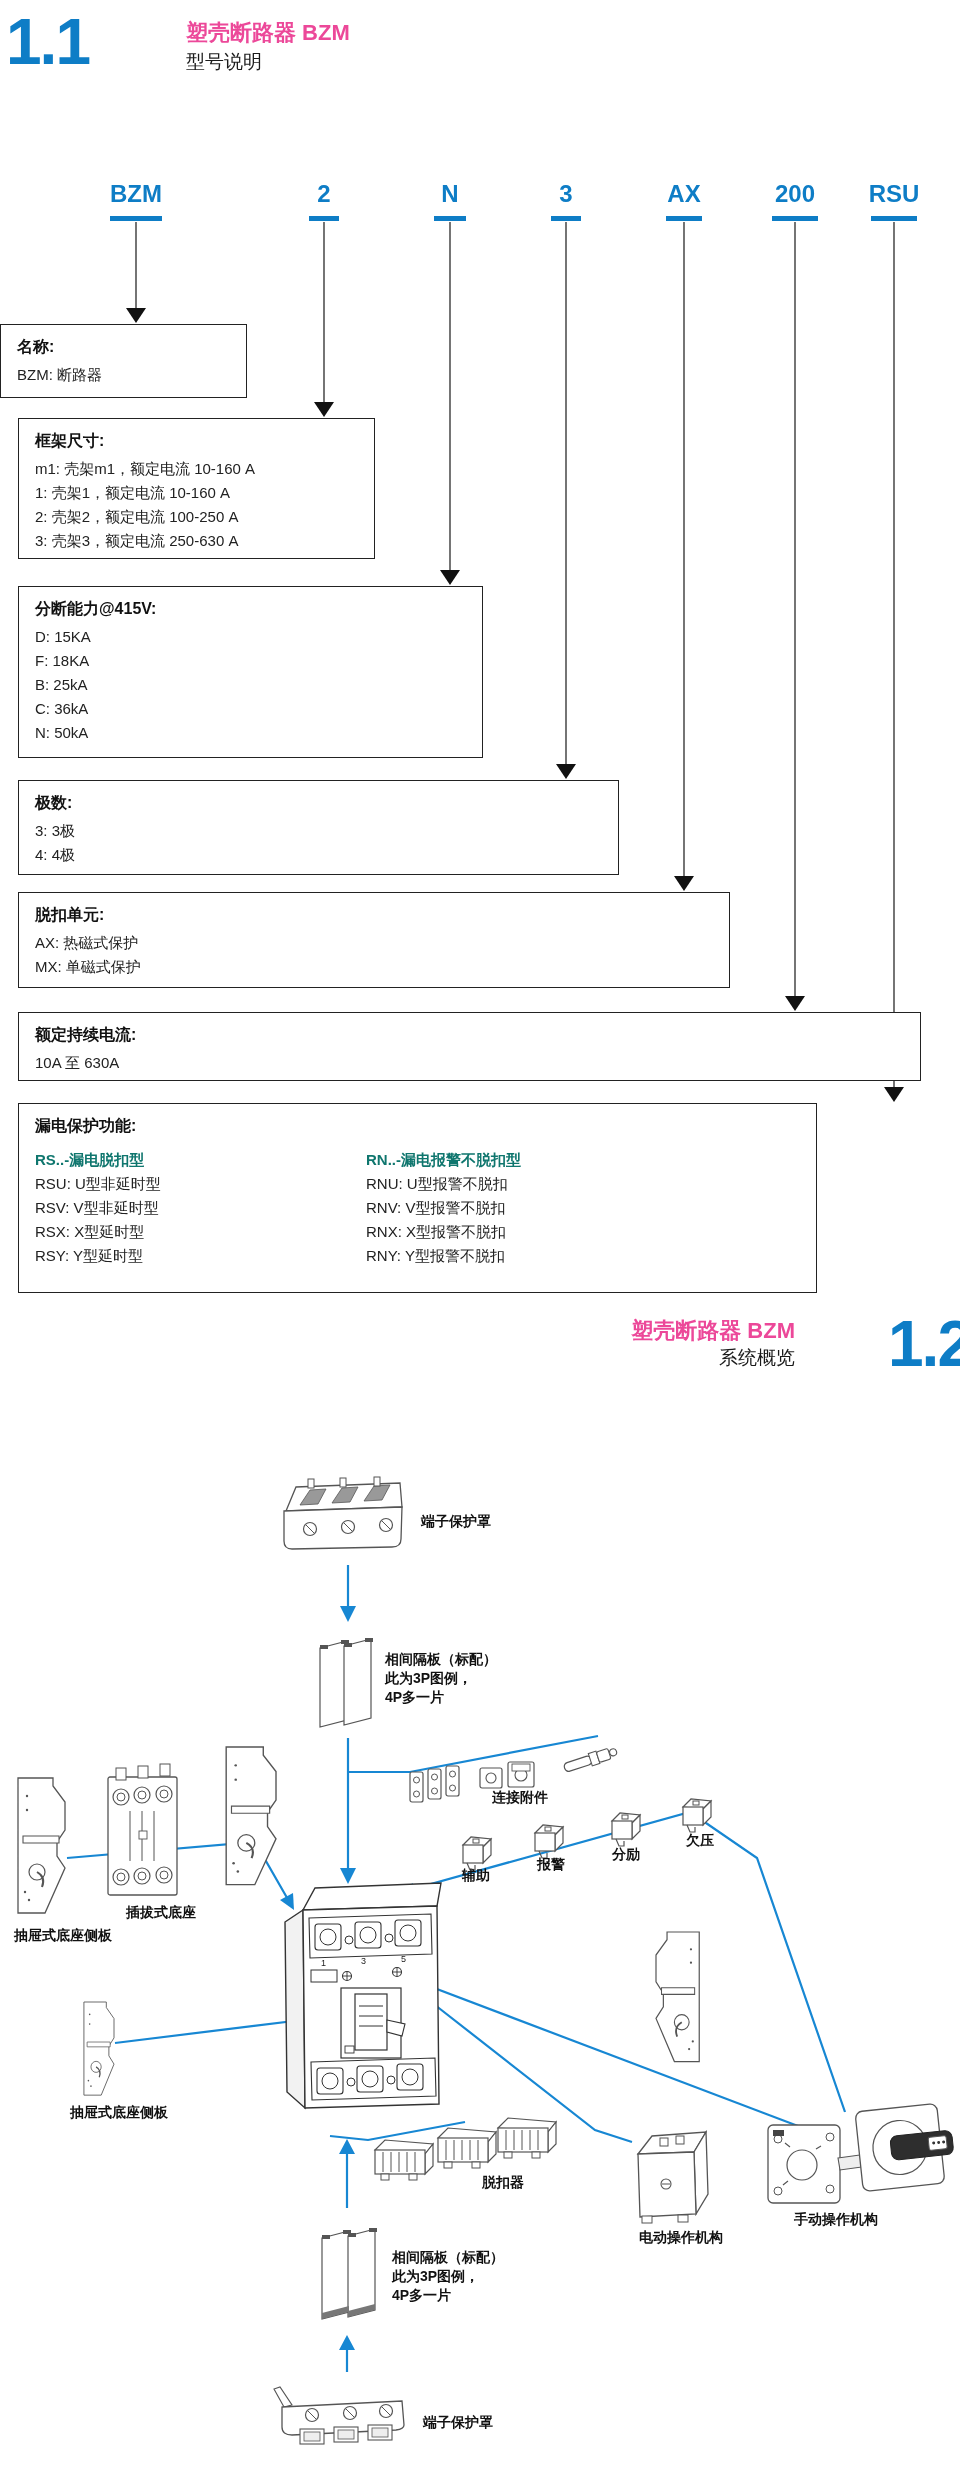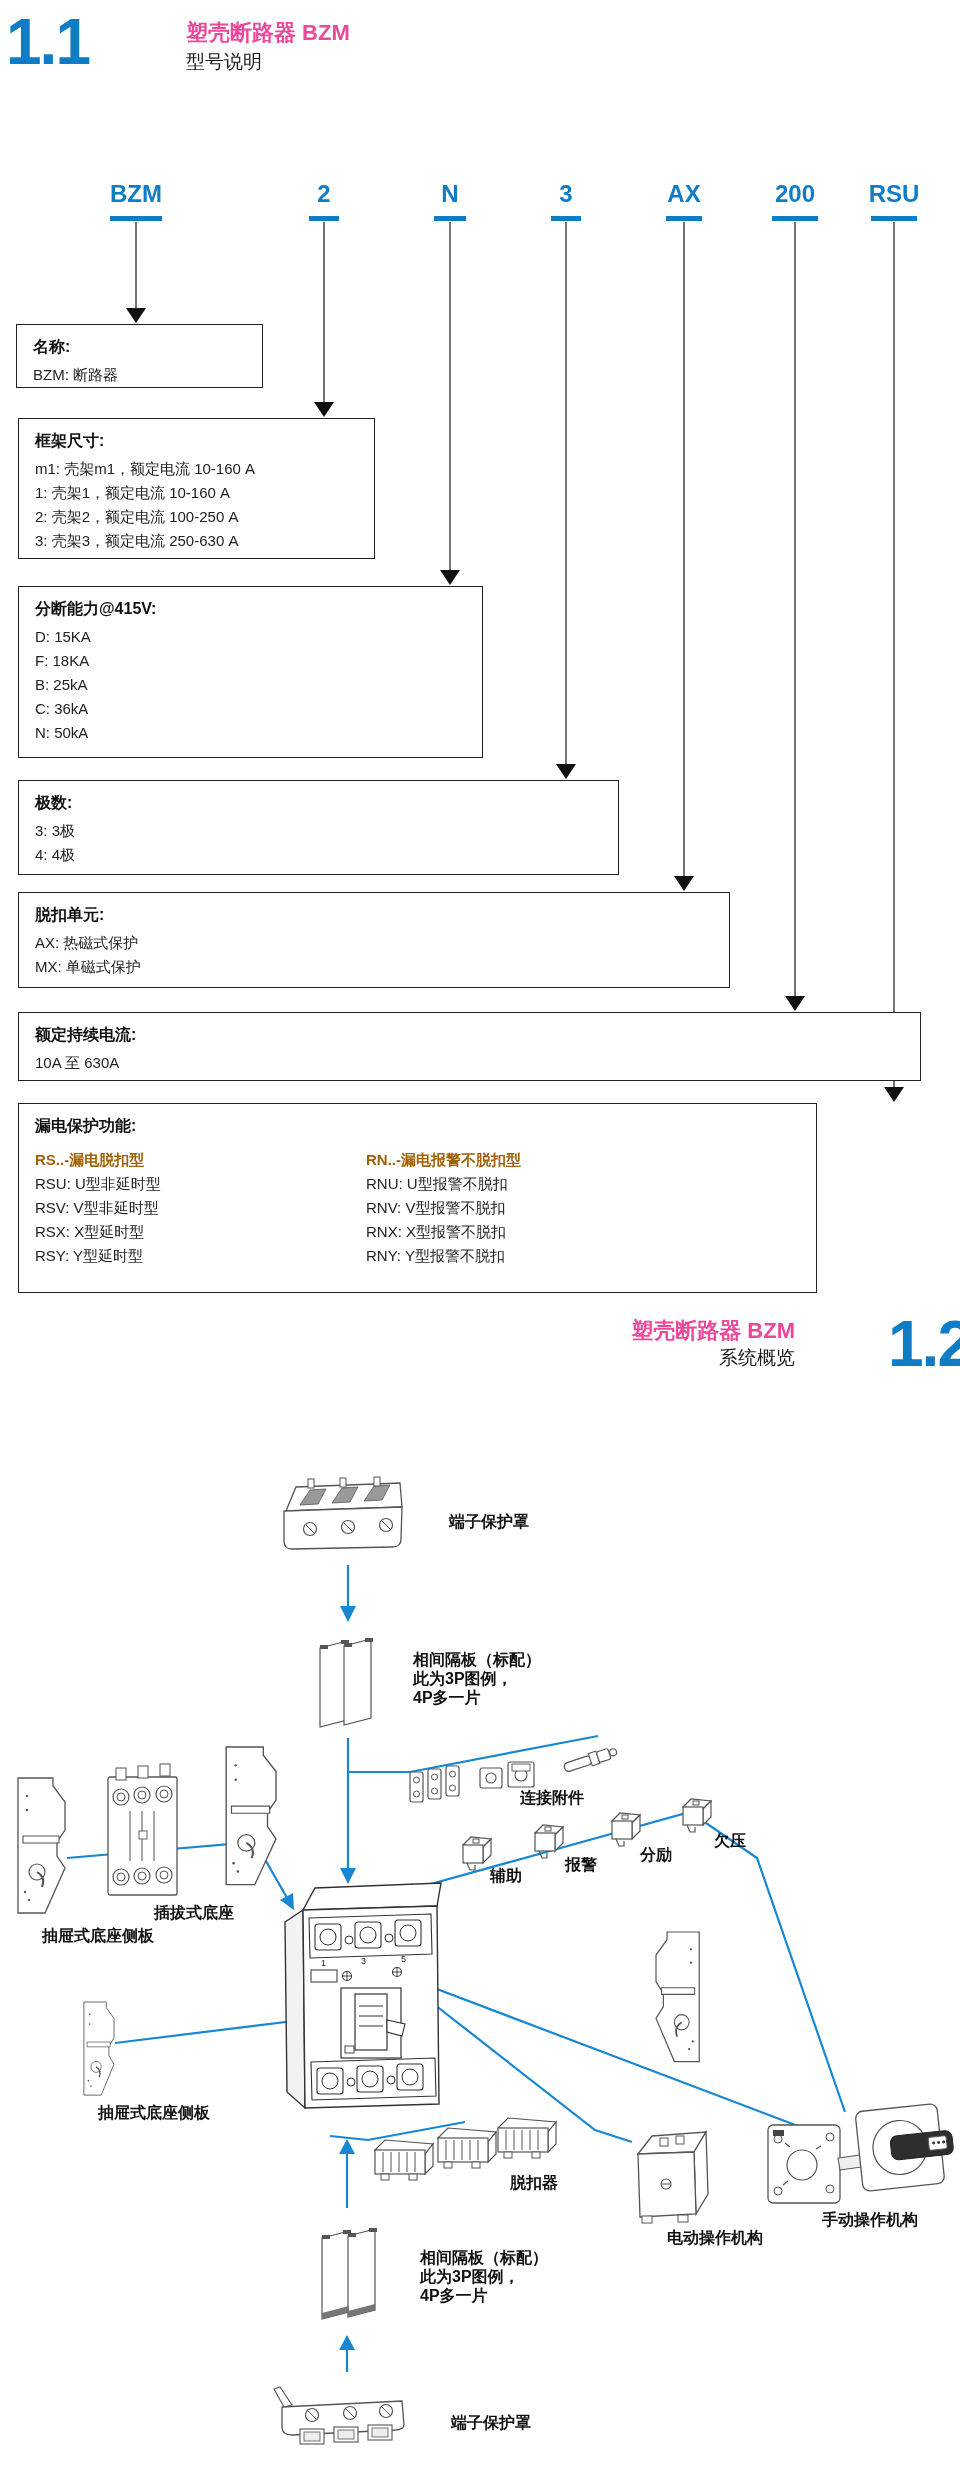--- a/index.html
+++ b/index.html
@@ -8,22 +8,22 @@
   .abs{position:absolute;}
   .secnum{font-size:64px;font-weight:bold;letter-spacing:-2px;color:#0e7dc6;line-height:1;}
   .h-title{font-size:22px;font-weight:bold;color:#ec4899;line-height:26px;}
   .h-sub{font-size:19px;color:#1a1a1a;line-height:24px;}
   .code{width:90px;text-align:center;font-size:24px;font-weight:bold;color:#0e7dc6;line-height:1;}
   .uline{height:5px;background:#0e7dc6;}
   .box{position:absolute;border:1.6px solid #222;background:#fff;box-sizing:border-box;
        padding:11px 14px 0 16px;}
   .bt{font-size:16px;font-weight:bold;color:#111;line-height:22px;margin-bottom:5px;}
   .bl{font-size:15px;color:#222;line-height:24px;white-space:nowrap;}
-  .bh{font-size:15px;font-weight:bold;color:#a16207;line-height:24px;white-space:nowrap;}
-  .lbl{font-size:16px;font-weight:600;color:#111;line-height:19px;white-space:nowrap;margin-left:28px;}
+  .bh{font-size:15px;font-weight:bold;color:#0f766e;line-height:24px;white-space:nowrap;}
+  .lbl{font-size:14px;font-weight:600;color:#111;line-height:19px;white-space:nowrap;}
   svg{display:block;}
 </style>
 </head>
 <body>
 
 <div class="page">
 
   <svg class="abs" style="left:0;top:0;z-index:1" width="960" height="2472" viewBox="0 0 960 2472">
     <defs>
       <g id="sideplate">
@@ -297,21 +297,21 @@
   <div class="abs code" style="left:750px;top:182px;z-index:2">200</div>
   <div class="abs code" style="left:849px;top:182px;z-index:2">RSU</div>
   <div class="abs uline" style="left:110px;top:216px;width:52px;z-index:2"></div>
   <div class="abs uline" style="left:309px;top:216px;width:30px;z-index:2"></div>
   <div class="abs uline" style="left:434px;top:216px;width:32px;z-index:2"></div>
   <div class="abs uline" style="left:551px;top:216px;width:30px;z-index:2"></div>
   <div class="abs uline" style="left:666px;top:216px;width:36px;z-index:2"></div>
   <div class="abs uline" style="left:772px;top:216px;width:46px;z-index:2"></div>
   <div class="abs uline" style="left:871px;top:216px;width:46px;z-index:2"></div>
 
-  <div class="box" style="left:16px;top:324px;width:247px;height:64px;z-index:2">
+  <div class="box" style="left:0;top:324px;width:247px;height:74px;z-index:2">
     <div class="bt">名称:</div>
     <div class="bl">BZM: 断路器</div>
   </div>
 
   <div class="box" style="left:18px;top:418px;width:357px;height:141px;z-index:2">
     <div class="bt">框架尺寸:</div>
     <div class="bl">m1: 壳架m1，额定电流 10-160 A</div>
     <div class="bl">1: 壳架1，额定电流 10-160 A</div>
     <div class="bl">2: 壳架2，额定电流 100-250 A</div>
     <div class="bl">3: 壳架3，额定电流 250-630 A</div>

